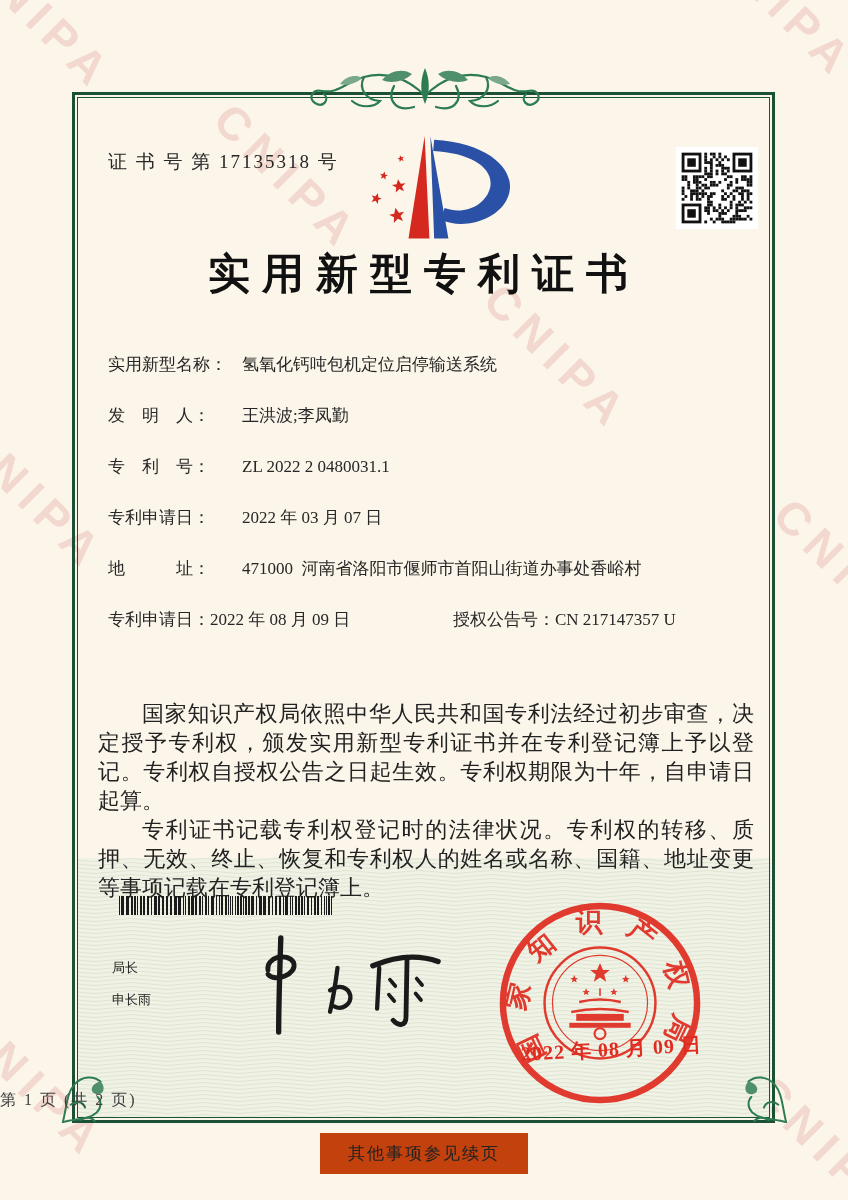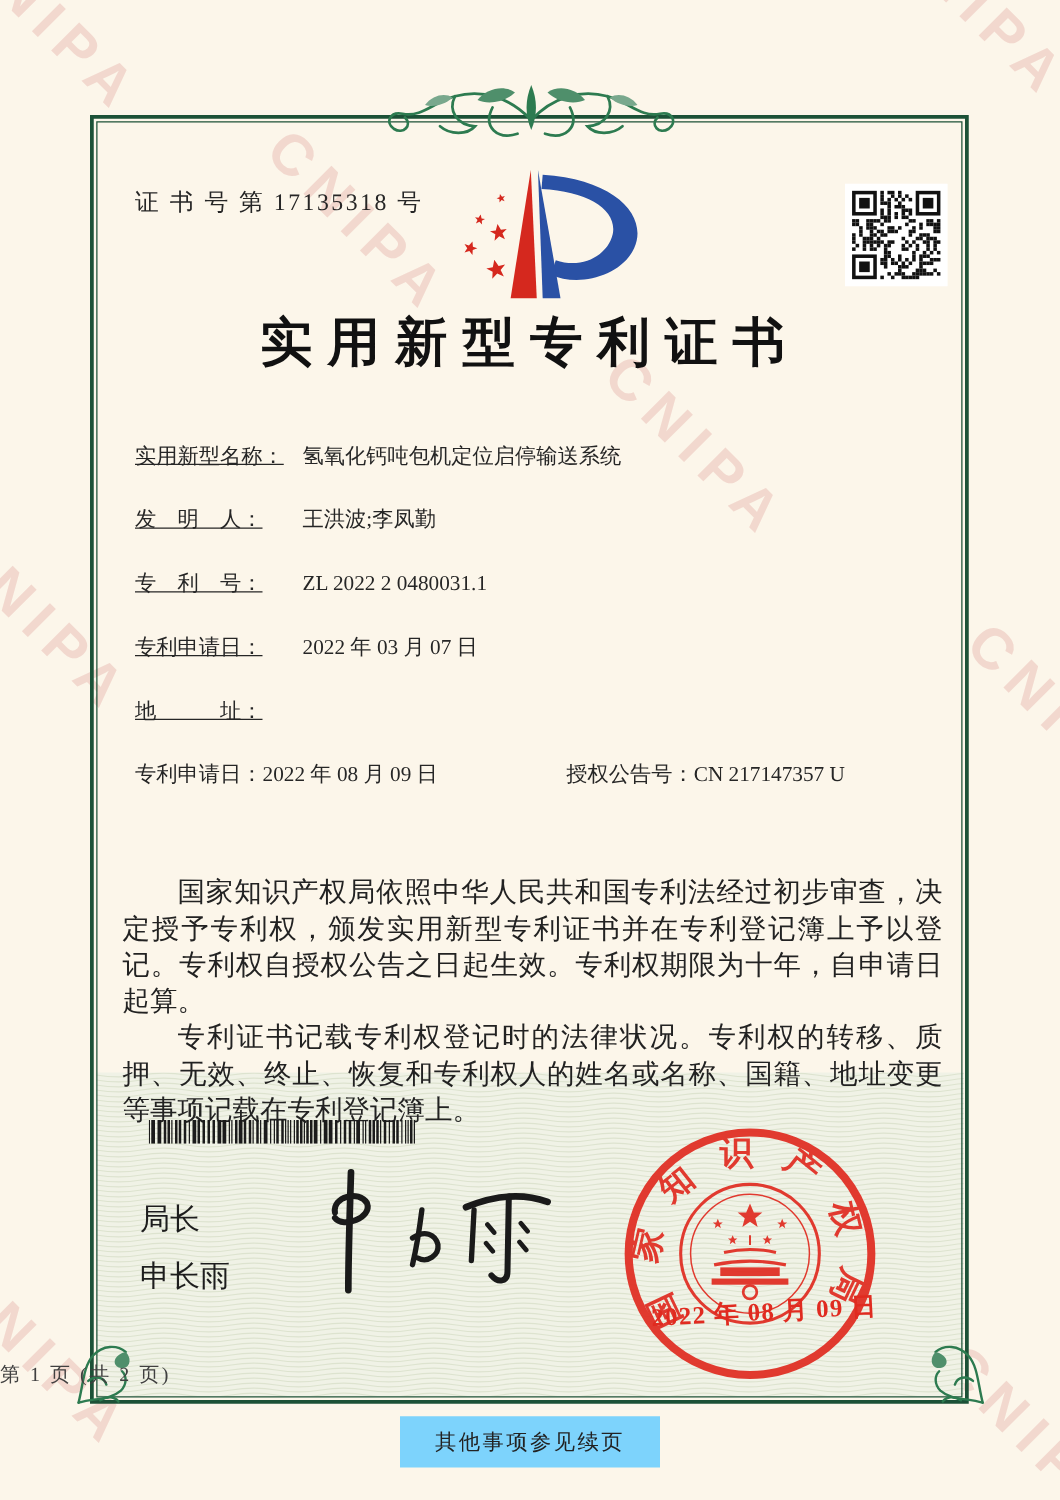--- a/index.html
+++ b/index.html
@@ -31,44 +31,44 @@
   .content{position:absolute;left:0;top:0;width:848px;height:1200px;z-index:5;}
 
   .cert-no{position:absolute;left:108px;top:149px;font-size:19px;color:#262626;letter-spacing:2px;}
   .logo{position:absolute;left:342px;top:131px;width:190px;height:120px;}
   .qr{position:absolute;left:676px;top:147px;width:82px;height:82px;background:#fff;}
   .title{position:absolute;left:0;top:246px;width:848px;text-align:center;
          font-size:42px;font-weight:700;color:#111;letter-spacing:12px;}
 
   .fields{position:absolute;left:108px;top:353px;width:630px;font-size:17px;color:#262626;}
   .frow{display:flex;margin-bottom:27px;line-height:24px;white-space:pre;}
-  .flabel{display:inline-block;min-width:128px;text-decoration:underline;}
+  .flabel{display:inline-block;min-width:128px;}
   .fvalue{display:inline-block;margin-left:6px;}
   .grant{display:flex;line-height:24px;white-space:pre;}
   .grant .gleft{width:345px;display:flex;}
   .grant .gright{display:flex;}
 
   .paras{position:absolute;left:98px;top:699px;width:656px;font-size:22px;
          line-height:29px;color:#222;text-align:justify;}
   .paras p{margin:0;text-indent:2em;}
 
   .barcode{position:absolute;left:119px;top:896px;width:217px;height:19px;}
-  .officer{position:absolute;left:112px;top:959px;font-size:24px;color:#1d1d1d;
+  .officer{position:absolute;left:112px;top:959px;font-size:13px;color:#1d1d1d;
            font-family:"Liberation Sans","DejaVu Sans",sans-serif;}
   .officer .name{margin-top:14px;}
   .signature{position:absolute;left:238px;top:931px;width:214px;height:108px;}
 
   .seal{position:absolute;left:496px;top:899px;width:208px;height:208px;z-index:6;}
   .seal-date{position:absolute;left:521px;top:1036px;font-size:20px;color:#e02b20;
              letter-spacing:1px;font-weight:600;transform:rotate(-3deg);z-index:7;white-space:pre;}
 
   .page-info{position:absolute;left:0;top:1090px;width:706px;text-align:left;
              font-size:16px;color:#404040;letter-spacing:2px;z-index:6;}
   .note{position:absolute;left:50%;top:1133px;transform:translateX(-50%);
-        background:#7dd3fc;padding:9px 28px;font-size:17px;color:#222;
+        background:#c2410c;padding:9px 28px;font-size:17px;color:#222;
         letter-spacing:2px;z-index:6;white-space:pre;}
 </style>
 </head>
 <body>
 
 <div class="page">
 
   <div class="wm" style="left:-52px;top:-10px">CNIPA</div>
   <div class="wm" style="left:690px;top:-22px">CNIPA</div>
   <div class="wm" style="left:195px;top:150px">CNIPA</div>
@@ -438,20 +438,21 @@
       <div class="frow">
         <span class="flabel">专　利　号：</span>
         <span class="fvalue">ZL 2022 2 0480031.1</span>
       </div>
       <div class="frow">
         <span class="flabel">专利申请日：</span>
         <span class="fvalue">2022 年 03 月 07 日</span>
       </div>
       <div class="frow">
         <span class="flabel">地　　　址：</span>
+        <span class="fvalue">471000  河南省洛阳市偃师市首阳山街道办事处香峪村</span>
       </div>
       <div class="grant">
         <span class="gleft">
           <span>专利申请日：</span>
           <span>2022 年 08 月 09 日</span>
         </span>
         <span class="gright">
           <span>授权公告号：</span>
           <span>CN 217147357 U</span>
         </span>

